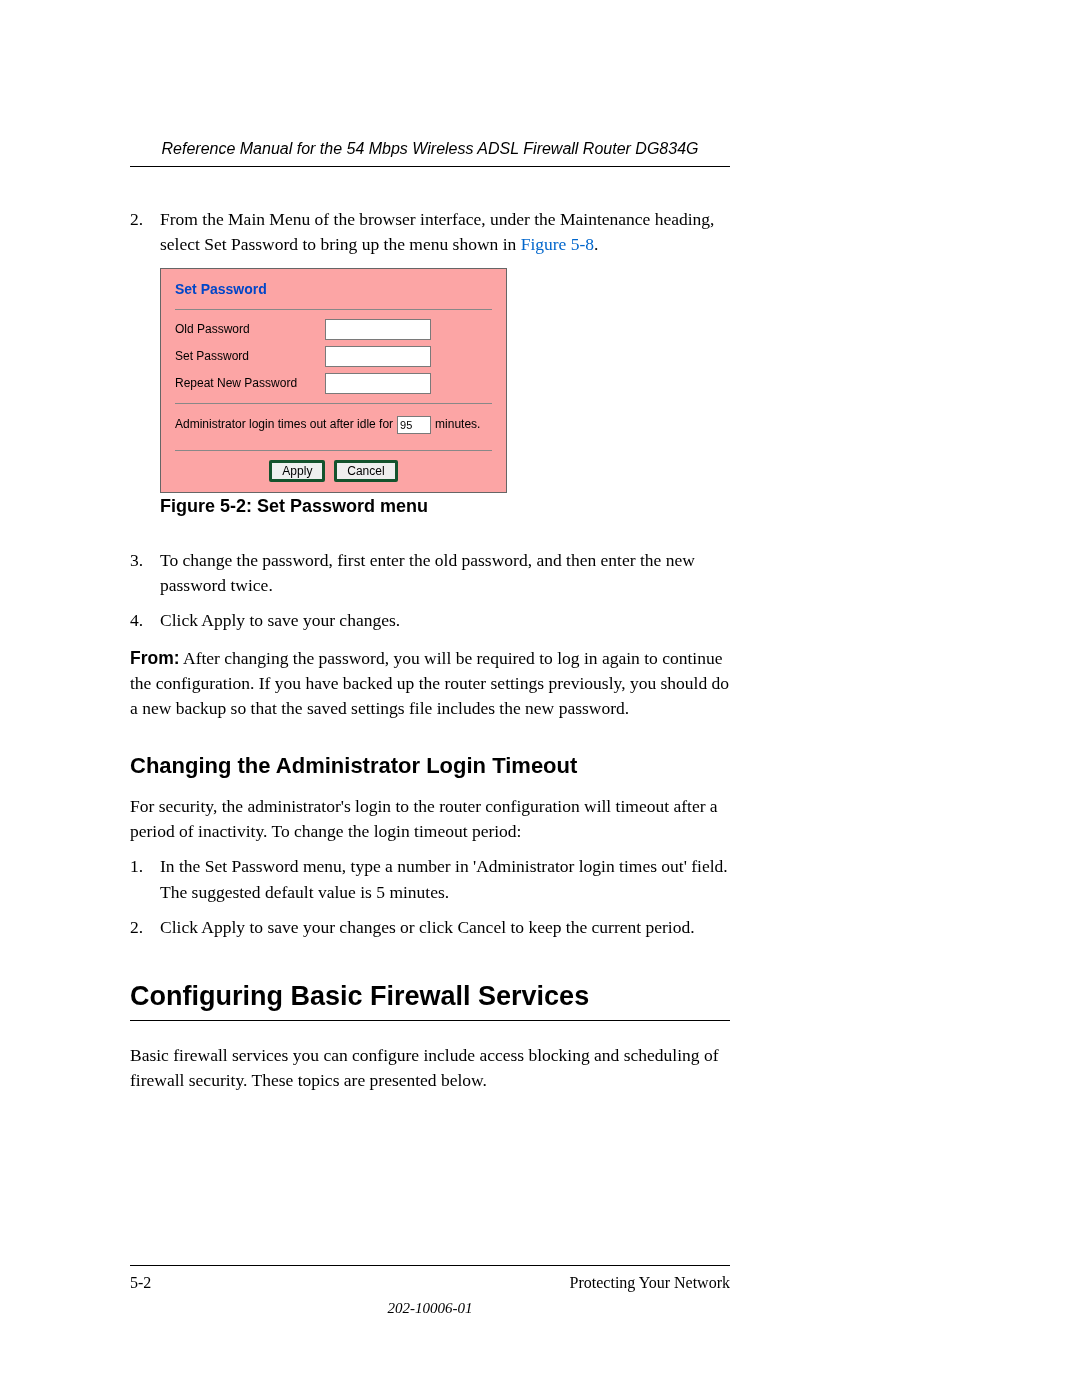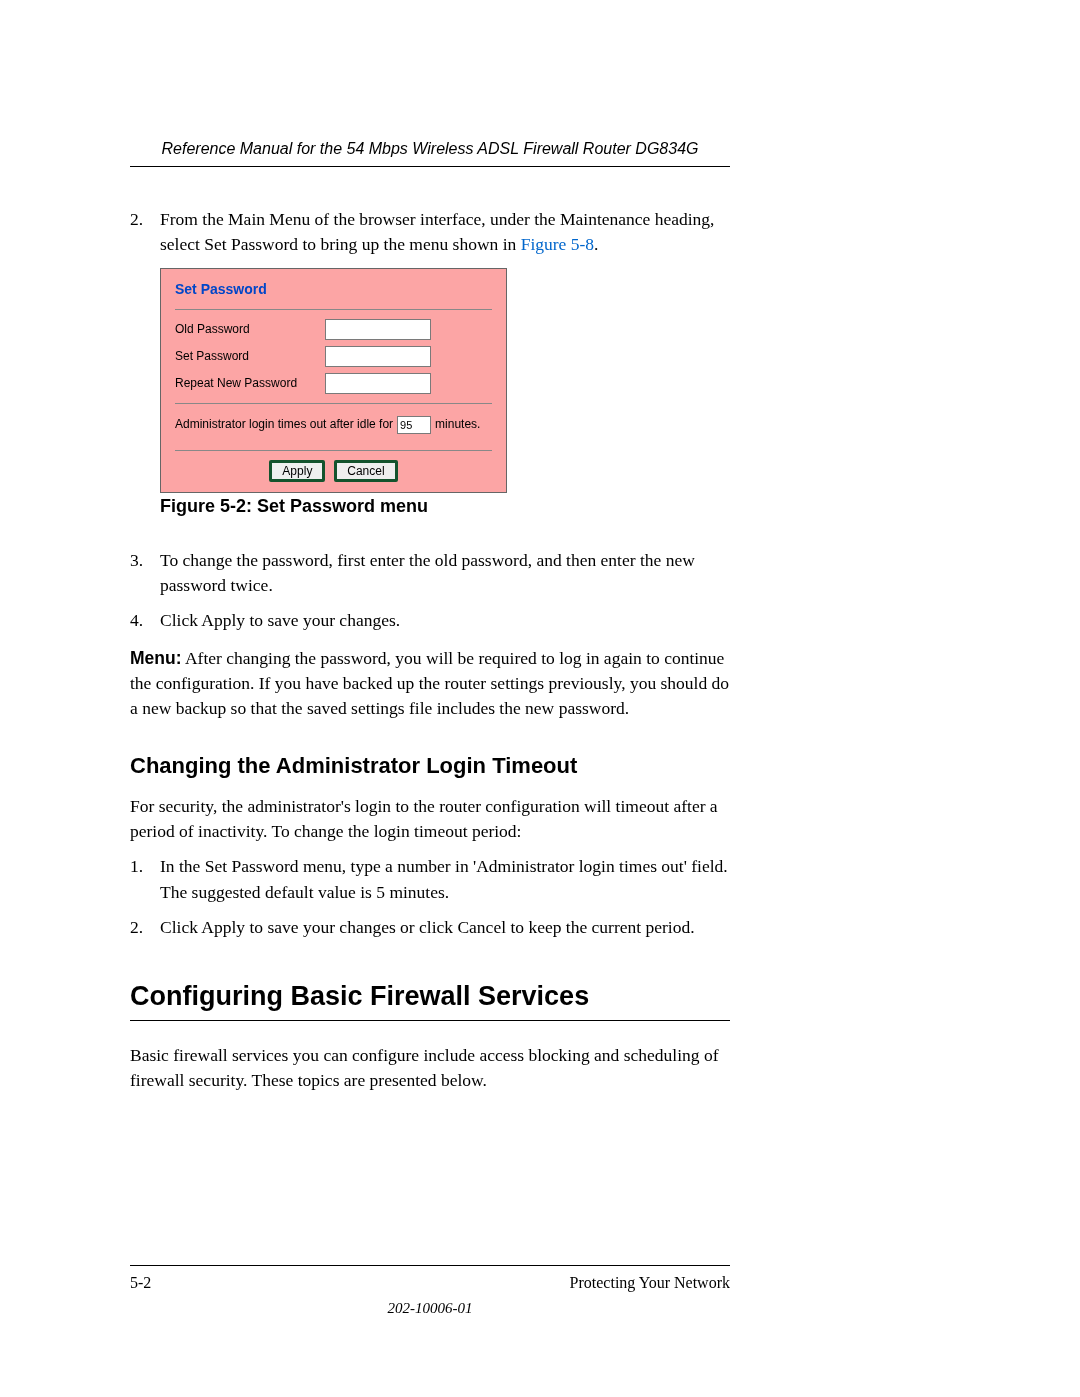--- a/index.html
+++ b/index.html
@@ -212,21 +212,21 @@
       <div class="list-num">3.</div>
       <div class="list-content">To change the password, first enter the old password, and then enter the new password twice.</div>
     </div>
 
     <div class="list-item">
       <div class="list-num">4.</div>
       <div class="list-content">Click Apply to save your changes.</div>
     </div>
 
     <p class="note-text">
-      <strong>Menu:</strong><span> After changing the password, you will be required to log in again to continue the configuration. If you have backed up the router settings previously, you should do a new backup so that the saved settings file includes the new password.</span>
+      <strong>From:</strong><span> After changing the password, you will be required to log in again to continue the configuration. If you have backed up the router settings previously, you should do a new backup so that the saved settings file includes the new password.</span>
     </p>
 
     <div class="h2">Changing the Administrator Login Timeout</div>
 
     <p>For security, the administrator's login to the router configuration will timeout after a period of inactivity. To change the login timeout period:</p>
 
     <div class="list-item">
       <div class="list-num">1.</div>
       <div class="list-content">In the Set Password menu, type a number in 'Administrator login times out' field. The suggested default value is 5 minutes.</div>
     </div>

